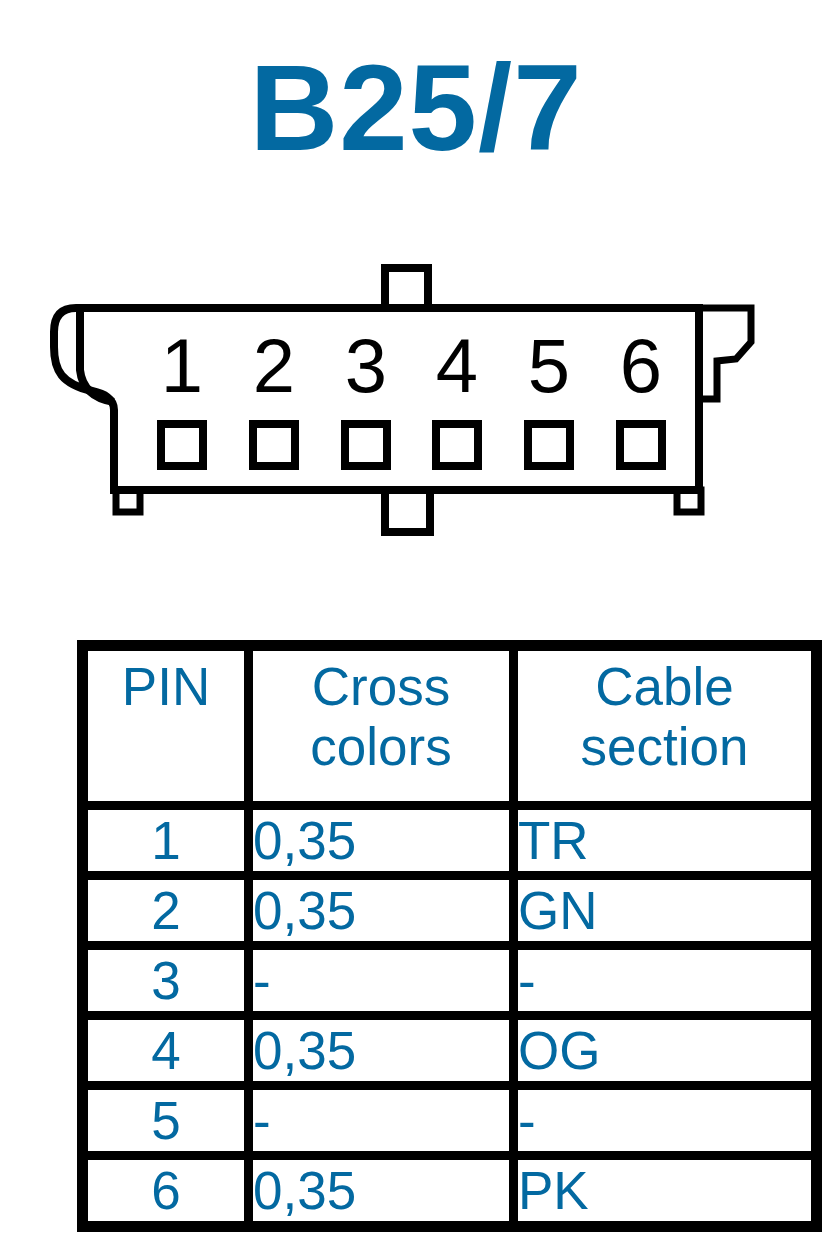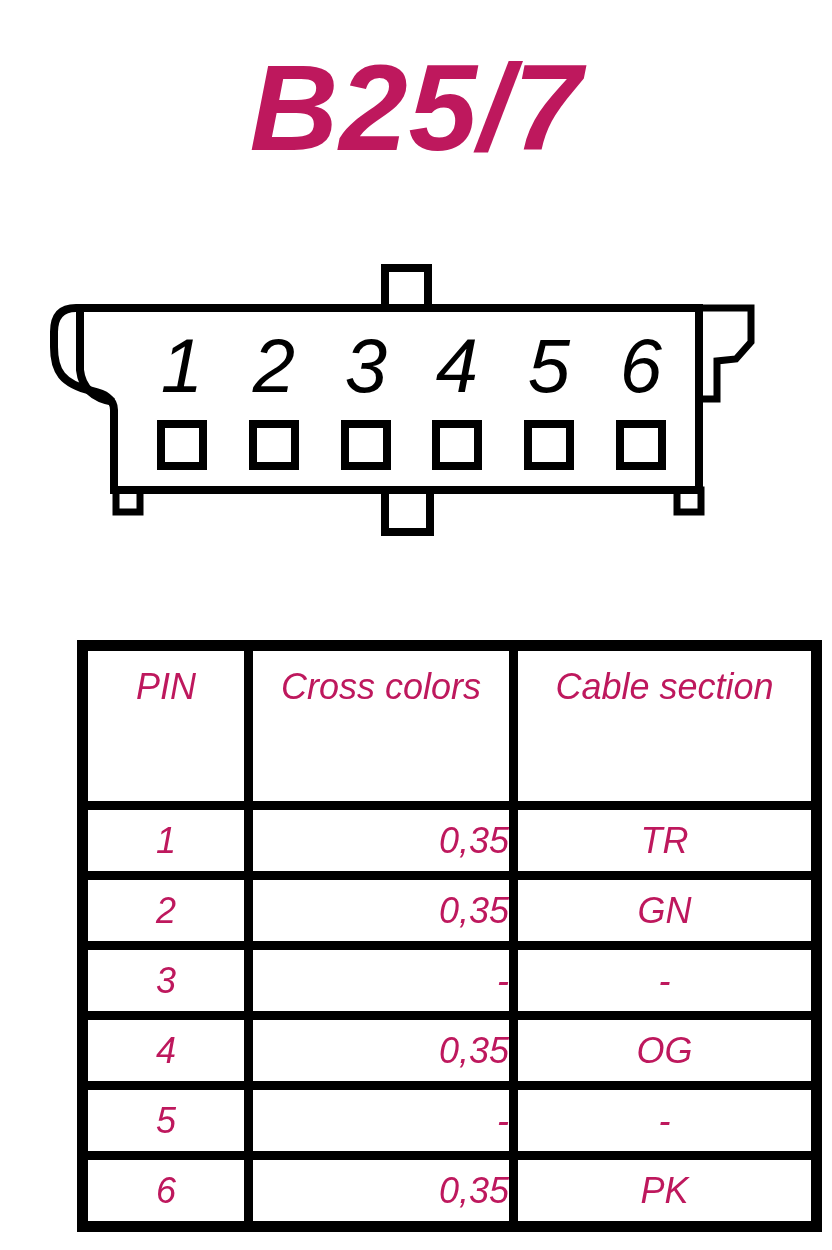--- a/index.html
+++ b/index.html
@@ -6,23 +6,22 @@
     margin: 0;
     padding: 0;
     background: #ffffff;
   }
   #page {
     position: relative;
     width: 832px;
     height: 1250px;
     background: #ffffff;
     font-family: "Liberation Sans", sans-serif;
-    color: #be185d;
+    color: #0369a1;
     overflow: hidden;
-    font-style: italic;
   }
   #title {
     position: absolute;
     top: 34px;
     left: 0;
     width: 100%;
     text-align: center;
     font-size: 123px;
     line-height: 1.2;
     font-weight: bold;
@@ -43,21 +42,21 @@
     font-size: 76px;
     text-anchor: middle;
   }
   #pin-table {
     position: absolute;
     left: 77px;
     top: 640px;
     border-collapse: collapse;
     table-layout: fixed;
     border: 11px solid #000000;
-    font-size: 36px;
+    font-size: 53px;
   }
   #pin-table th, #pin-table td {
     border: 9px solid #000000;
     margin: 0;
   }
   #pin-table th {
     font-weight: normal;
     text-align: center;
     vertical-align: top;
     padding: 6px 4px 4px 4px;
@@ -67,22 +66,22 @@
   #pin-table td {
     vertical-align: middle;
     line-height: 1.0;
     height: 61px;
     padding: 0;
   }
   .col-pin   { width: 148px; }
   .col-cross { width: 248px; }
   .col-cable { width: 285px; }
   td.col-pin   { text-align: center; }
-  td.col-cross { text-align: right; padding-left: 14px; }
-  td.col-cable { text-align: center; padding-left: 10px; }
+  td.col-cross { text-align: left; padding-left: 14px; }
+  td.col-cable { text-align: left; padding-left: 10px; }
 </style>
 </head>
 <body>
 
 <div id="page">
 
   <div id="title">B25/7</div>
 
   <svg id="connector-svg" width="832" height="292" viewBox="0 0 832 292">
 

